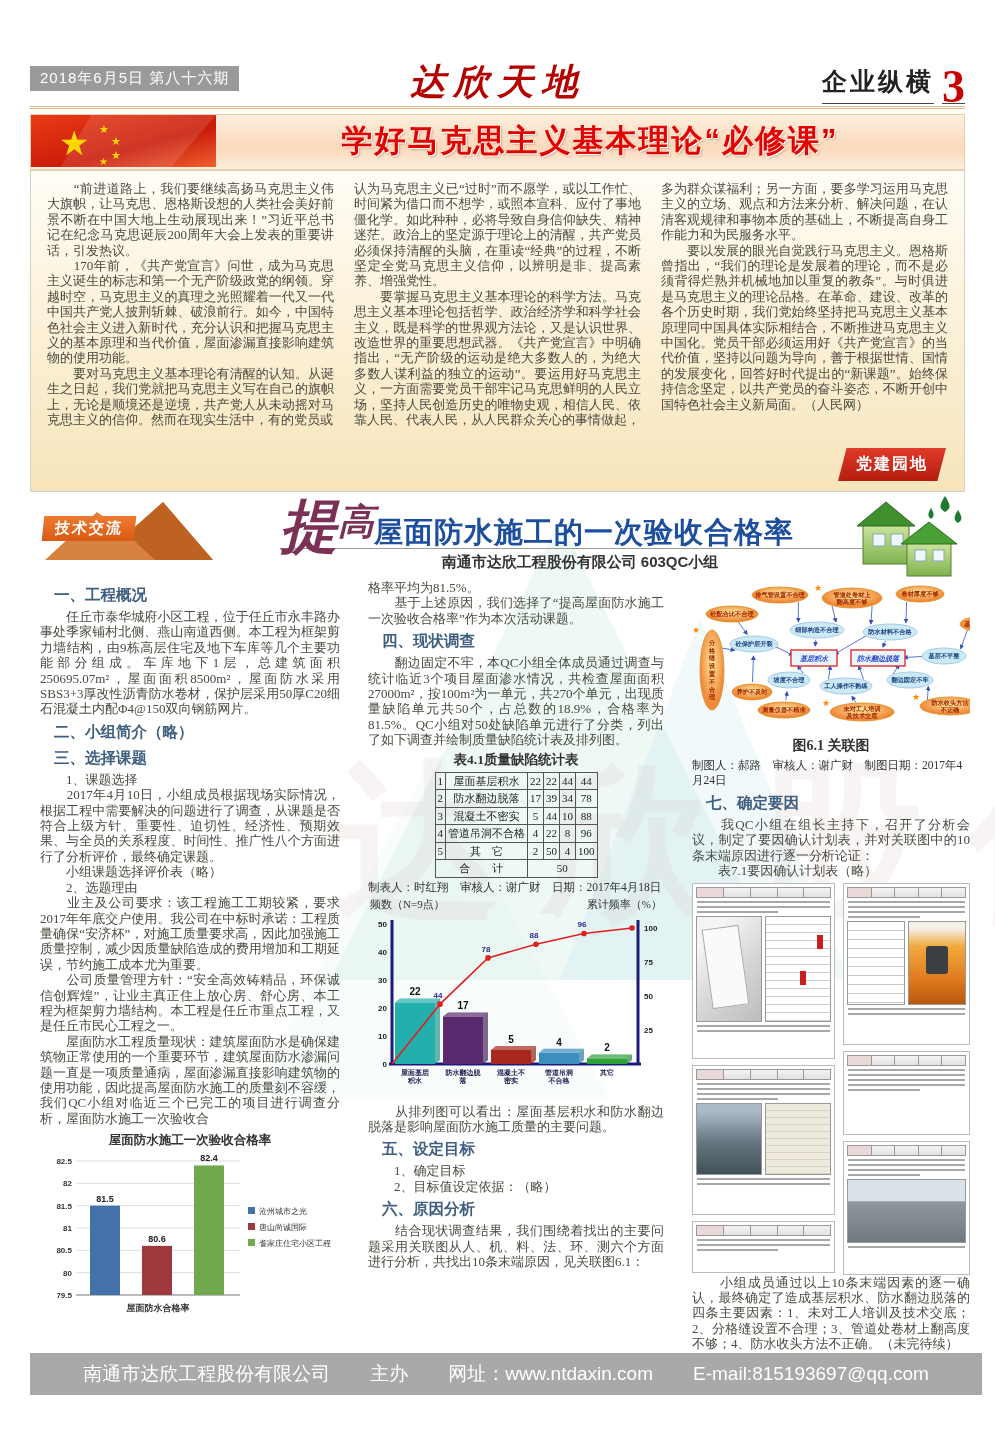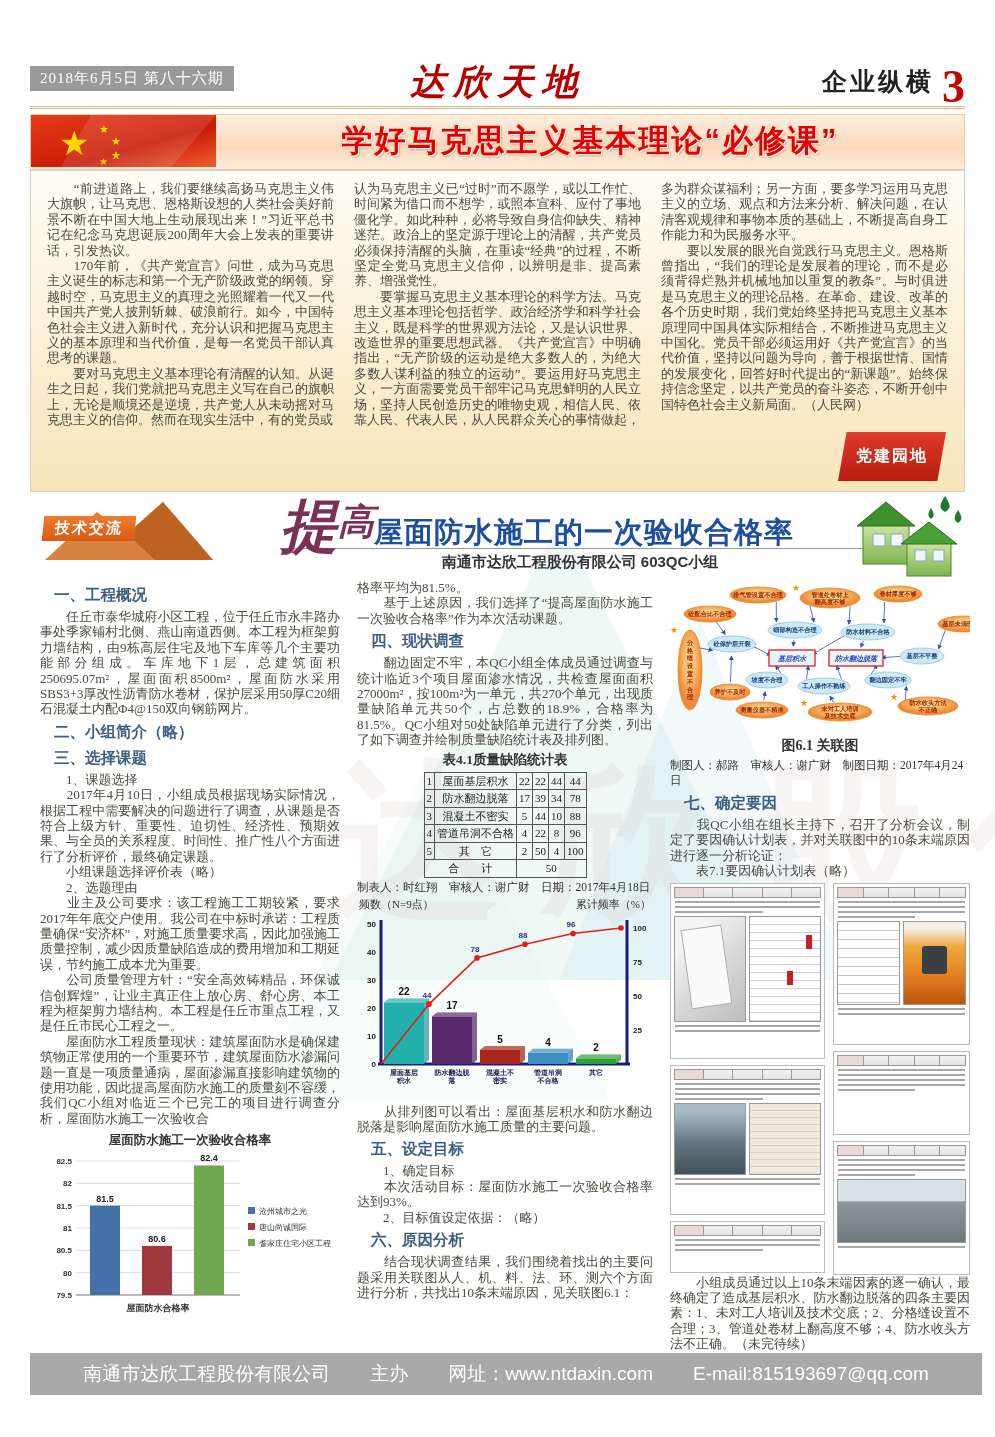--- a/index.html
+++ b/index.html
@@ -1,46 +1,46 @@
 <!DOCTYPE html>
 <html><head>
 <meta charset="utf-8">
 <style>
   html,body{margin:0;padding:0;background:#fff;}
   body{width:995px;height:1437px;position:relative;font-family:"Liberation Serif","DejaVu Serif",serif;color:#45453c;overflow:hidden;}
   
   #hdr{position:absolute;left:30px;right:30px;top:58px;height:46px;}
-  #datebox{position:absolute;left:0;top:8px;background:#9a9a9a;color:#fff;font-family:Liberation Serif, serif;font-size:15px;padding:3px 10px;letter-spacing:1px;}
+  #datebox{position:absolute;left:0;top:8px;background:#9a9a9a;color:#fff;font-family:Liberation Sans, sans-serif;font-size:15px;padding:3px 10px;letter-spacing:1px;}
   #masthead{position:absolute;left:0;right:0;top:0;text-align:center;font-size:36px;font-weight:bold;font-style:italic;color:#b50000;letter-spacing:8px;}
-  #secwrap{position:absolute;right:0;top:2px;}
+  #secwrap{position:absolute;right:0;top:2px;text-decoration:underline;}
   #secname{font-size:25px;font-weight:bold;color:#222;letter-spacing:3px;vertical-align:top;line-height:44px;}
   #pageno{font-size:46px;font-weight:bold;color:#c90000;margin-left:8px;font-family:"Liberation Serif",serif;}
   #hrule{position:absolute;left:30px;right:30px;top:106px;border-top:3px double #d9b489;}
   
   #banner{position:absolute;left:30px;right:30px;top:114px;height:54px;border:1px solid #eccfa8;background:linear-gradient(180deg,#fdeedd,#fbd9bb 60%,#fdeedd);}
   #emblem{position:absolute;left:0;top:0;width:185px;height:52px;}
   #headline{position:absolute;left:195px;right:10px;top:0;height:52px;line-height:52px;text-align:center;font-size:31px;font-weight:bold;color:#e30000;letter-spacing:2px;font-family:"Liberation Sans",sans-serif;text-shadow:1px 1px 0 #fff,2px 2px 2px rgba(120,30,0,.25);white-space:nowrap;}
   
   #art1{position:absolute;left:30px;right:30px;top:170px;height:322px;border:1px solid #d6d0c2;background:linear-gradient(180deg,#fffdf6 0%,#fcf2da 45%,#f7e4ba 100%);display:flex;gap:20px;padding:10px 16px;box-sizing:border-box;}
   .a1col{flex:1;overflow:hidden;position:relative;}
   .t{font-size:13px;line-height:15.4px;text-align:justify;margin:0;color:#4a4a40;}
-  #badge{position:absolute;right:2px;bottom:0;background:linear-gradient(180deg,#e03a2a,#b51d10);color:#fff;font-family:"Liberation Sans",sans-serif;font-weight:bold;font-size:16px;padding:14px 18px;letter-spacing:2px;clip-path:polygon(8% 0,100% 0,92% 100%,0 100%);box-shadow:-14px 0 0 -4px #c8412f,14px 0 0 -4px #c8412f;}
+  #badge{position:absolute;right:2px;bottom:0;background:linear-gradient(180deg,#e03a2a,#b51d10);color:#fff;font-family:"Liberation Sans",sans-serif;font-weight:bold;font-size:16px;padding:6px 18px;letter-spacing:2px;clip-path:polygon(8% 0,100% 0,92% 100%,0 100%);box-shadow:-14px 0 0 -4px #c8412f,14px 0 0 -4px #c8412f;}
   
   #tech{position:absolute;left:30px;right:30px;top:498px;height:78px;}
   #ribbonwrap{position:absolute;left:5px;top:0;width:185px;height:70px;}
   #ribbon{position:absolute;left:8px;top:18px;background:linear-gradient(180deg,#ef7a30,#d95a14);color:#fff;font-family:"Liberation Sans",sans-serif;font-weight:bold;font-size:15px;padding:3px 12px;transform:skewX(-6deg);letter-spacing:2px;}
   #techtitle{position:absolute;left:250px;top:0;width:600px;}
   #lead1{font-size:58px;font-weight:bold;color:#7b3156;font-style:italic;line-height:58px;vertical-align:top;}
   #lead2{font-size:36px;font-weight:bold;color:#7b3156;font-style:italic;vertical-align:18px;}
   #trest{font-size:29px;font-weight:bold;color:#1d4f9e;font-family:"Liberation Sans",sans-serif;vertical-align:10px;letter-spacing:1px;}
   #tline{border-top:1px solid #9a9a9a;margin-top:-8px;}
   #byline{text-align:center;font-size:15px;font-weight:bold;color:#333;margin-top:4px;font-family:"Liberation Sans",sans-serif;}
   #houses{position:absolute;right:0;top:-4px;}
   
-  #art2{position:absolute;left:40px;right:25px;top:580px;height:772px;display:flex;gap:17px;justify-content:center;}
+  #art2{position:absolute;left:40px;right:25px;top:580px;height:772px;display:flex;gap:28px;justify-content:center;}
   .a2col{overflow:hidden;position:relative;}
   #c1{width:300px;}#c2{width:296px;}#c3{flex:1;}
   .h2b{font-family:"Liberation Sans",sans-serif;font-weight:bold;font-size:15.5px;color:#3f5f80;margin:5px 0 3px 14px;}
   .cap{font-size:13.5px;text-align:center;font-weight:bold;color:#333;margin:3px 0;}
   .maker{font-size:11.5px;color:#333;margin:2px 0;}
   
   table.qt{border-collapse:collapse;margin:0 auto;font-size:11px;color:#222;}
   table.qt td,table.qt th{border:1px solid #555;text-align:center;padding:2px 2px;font-weight:normal;line-height:12.5px;}
   
   .charttitle{font-size:12.5px;font-weight:bold;text-align:center;color:#333;margin-top:6px;}
@@ -109,21 +109,21 @@
     <text x="80" y="30" font-size="11" fill="#ffd700">★</text>
     <text x="80" y="44" font-size="11" fill="#ffd700">★</text>
     <text x="68" y="50" font-size="10" fill="#ffd700">★</text>
   </svg>
   <div id="headline">学好马克思主义基本理论“必修课”</div>
 </div>
 
 <div id="art1">
   <div class="a1col">
     <p class="t">　　“前进道路上，我们要继续高扬马克思主义伟大旗帜，让马克思、恩格斯设想的人类社会美好前景不断在中国大地上生动展现出来！”习近平总书记在纪念马克思诞辰200周年大会上发表的重要讲话，引发热议。</p>
-    <p class="t">　　170年前，《共产党宣言》问世，成为马克思主义诞生的标志和第一个无产阶级政党的纲领。穿越时空，马克思主义的真理之光照耀着一代又一代中国共产党人披荆斩棘、破浪前行。如今，中国特色社会主义进入新时代，充分认识和把握马克思主义的基本原理和当代价值，是每一名党员干部认真思考的课题。</p>
+    <p class="t">　　170年前，《共产党宣言》问世，成为马克思主义诞生的标志和第一个无产阶级政党的纲领。穿越时空，马克思主义的真理之光照耀着一代又一代中国共产党人披荆斩棘、破浪前行。如今，中国特色社会主义进入新时代，充分认识和把握马克思主义的基本原理和当代价值，屋面渗漏直接影响建筑物的使用功能。</p>
     <p class="t">　　要对马克思主义基本理论有清醒的认知。从诞生之日起，我们党就把马克思主义写在自己的旗帜上，无论是顺境还是逆境，共产党人从未动摇对马克思主义的信仰。然而在现实生活中，有的党员或</p>
   </div>
   <div class="a1col">
     <p class="t">认为马克思主义已“过时”而不愿学，或以工作忙、时间紧为借口而不想学，或照本宣科、应付了事地僵化学。如此种种，必将导致自身信仰缺失、精神迷茫。政治上的坚定源于理论上的清醒，共产党员必须保持清醒的头脑，在重读“经典”的过程，不断坚定全党马克思主义信仰，以辨明是非、提高素养、增强党性。</p>
     <p class="t">　　要掌握马克思主义基本理论的科学方法。马克思主义基本理论包括哲学、政治经济学和科学社会主义，既是科学的世界观方法论，又是认识世界、改造世界的重要思想武器。《共产党宣言》中明确指出，“无产阶级的运动是绝大多数人的，为绝大多数人谋利益的独立的运动”。要运用好马克思主义，一方面需要党员干部牢记马克思鲜明的人民立场，坚持人民创造历史的唯物史观，相信人民、依靠人民、代表人民，从人民群众关心的事情做起，</p>
   </div>
   <div class="a1col">
     <p class="t">多为群众谋福利；另一方面，要多学习运用马克思主义的立场、观点和方法来分析、解决问题，在认清客观规律和事物本质的基础上，不断提高自身工作能力和为民服务水平。</p>
     <p class="t">　　要以发展的眼光自觉践行马克思主义。恩格斯曾指出，“我们的理论是发展着的理论，而不是必须背得烂熟并机械地加以重复的教条”。与时俱进是马克思主义的理论品格。在革命、建设、改革的各个历史时期，我们党始终坚持把马克思主义基本原理同中国具体实际相结合，不断推进马克思主义中国化。党员干部必须运用好《共产党宣言》的当代价值，坚持以问题为导向，善于根据世情、国情的发展变化，回答好时代提出的“新课题”。始终保持信念坚定，以共产党员的奋斗姿态，不断开创中国特色社会主义新局面。（人民网）</p>
     <div id="badge">党建园地</div>
@@ -338,21 +338,20 @@
         <text x="118" y="39.91999999999999" text-anchor="middle" font-size="8" font-weight="bold" fill="#2a2a8c" font-family="Liberation Sans,sans-serif">78</text>
         <circle cx="168" cy="32.31999999999999" r="2.8" fill="#e02020"></circle>
         <text x="166" y="26.319999999999993" text-anchor="middle" font-size="8" font-weight="bold" fill="#2a2a8c" font-family="Liberation Sans,sans-serif">88</text>
         <circle cx="216" cy="21.439999999999998" r="2.8" fill="#e02020"></circle>
         <text x="214" y="15.439999999999998" text-anchor="middle" font-size="8" font-weight="bold" fill="#2a2a8c" font-family="Liberation Sans,sans-serif">96</text>
         <circle cx="264" cy="16" r="2.8" fill="#e02020"></circle>
       </svg>
     <p class="t">　　从排列图可以看出：屋面基层积水和防水翻边脱落是影响屋面防水施工质量的主要问题。</p>
     <div class="h2b">五、设定目标</div>
     <p class="t">　　1、确定目标</p>
-    <p class="t">　　本次活动目标：屋面防水施工一次验收合格率达到93%。</p>
     <p class="t">　　2、目标值设定依据：（略）</p>
     <div class="h2b">六、原因分析</div>
     <p class="t">　　结合现状调查结果，我们围绕着找出的主要问题采用关联图从人、机、料、法、环、测六个方面进行分析，共找出10条末端原因，见关联图6.1：</p>
   </div>
 
   <div id="c3" class="a2col">
     <svg id="relation" width="330" height="150" viewBox="0 0 330 150">
         <defs>
           <radialGradient id="go" cx="0.5" cy="0.4">
             <stop offset="0" stop-color="#ffe9a0"></stop>

